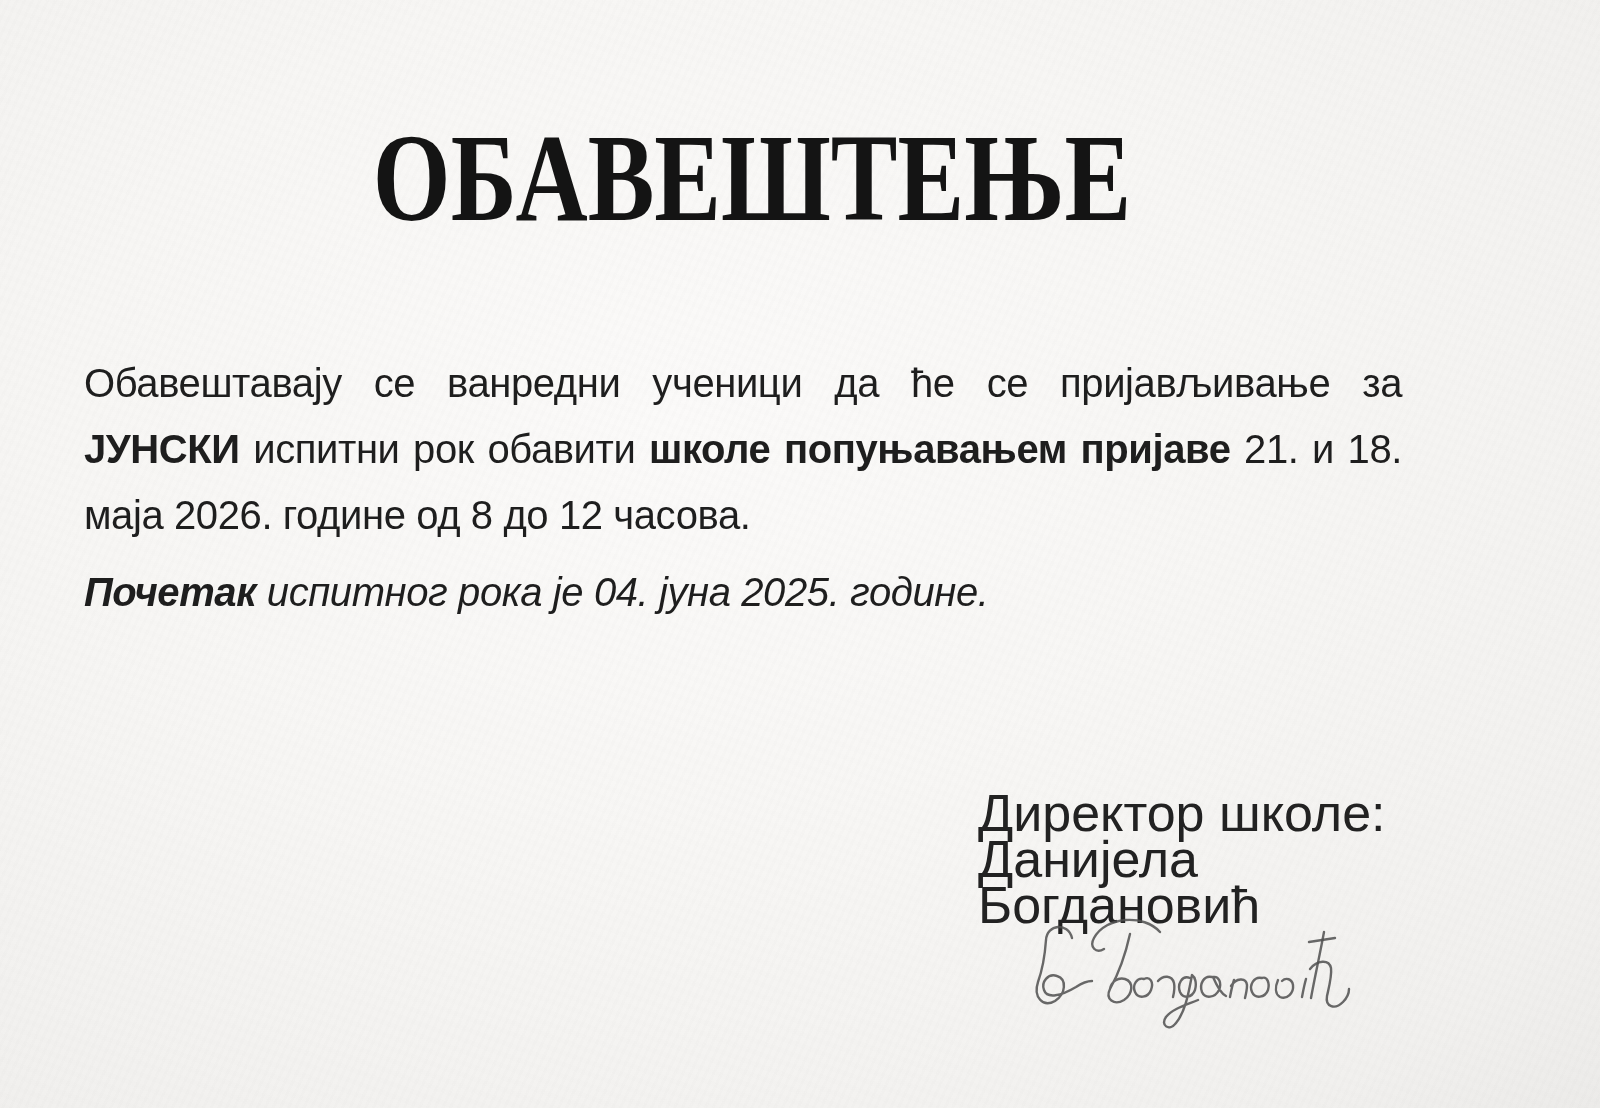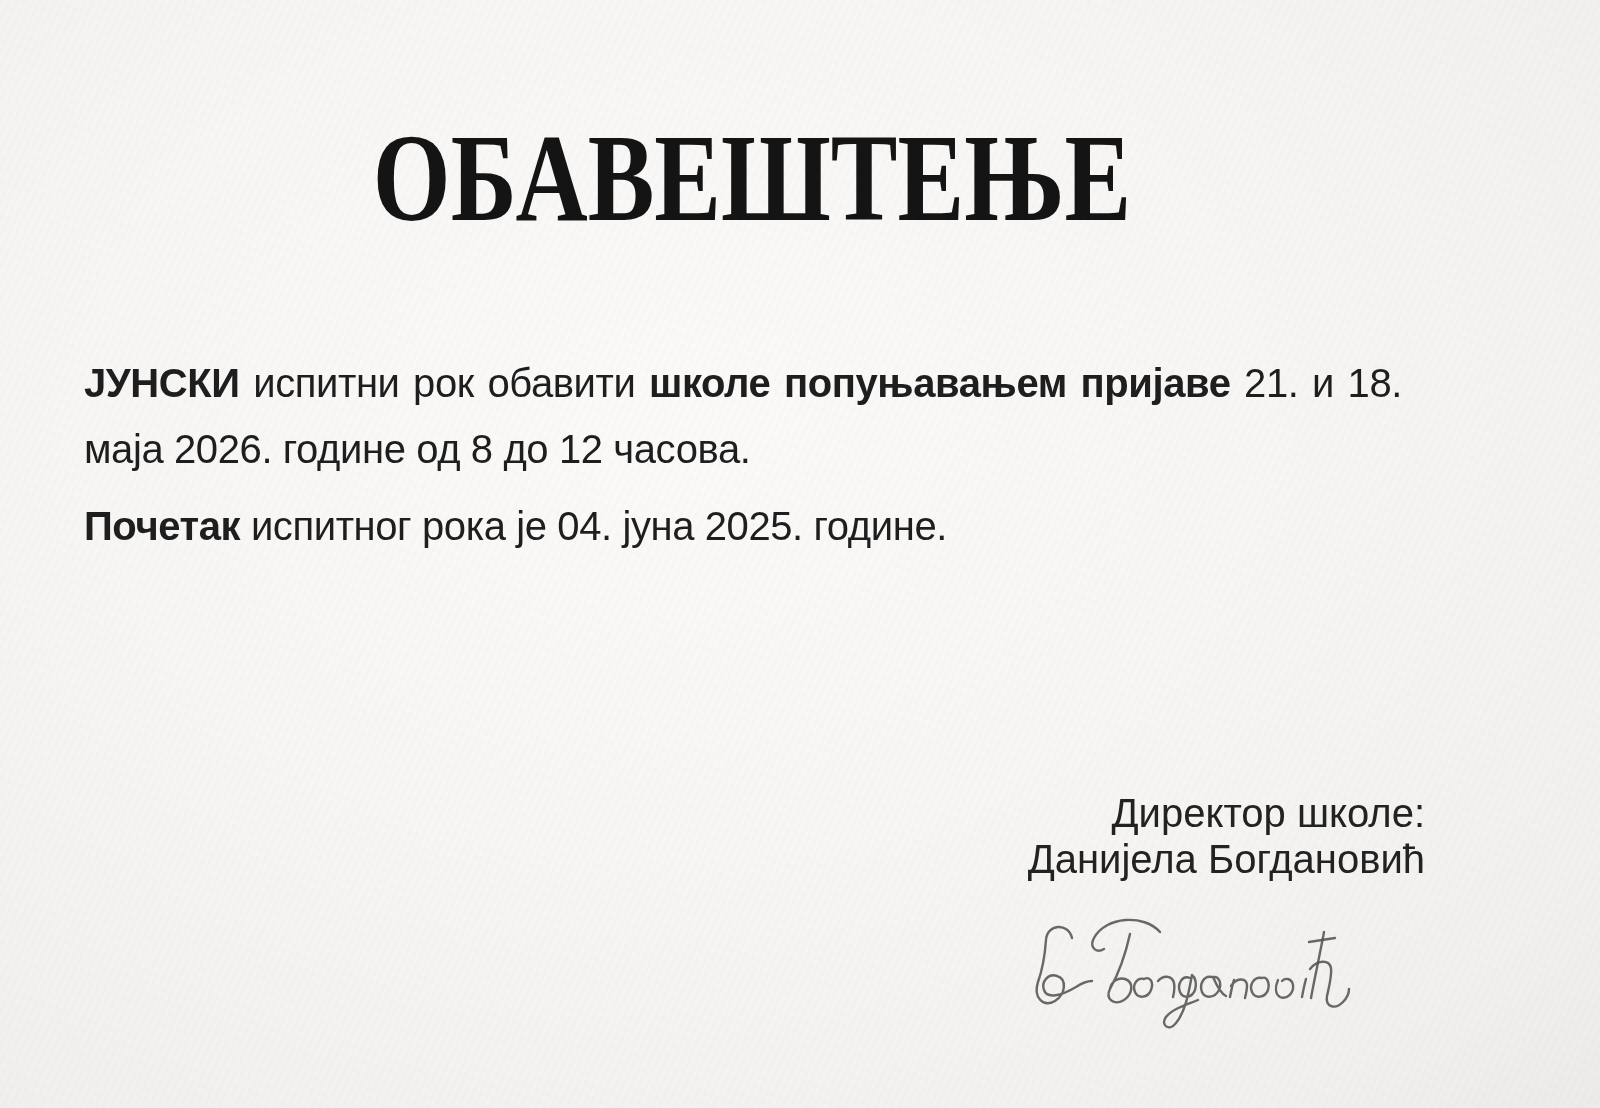--- a/index.html
+++ b/index.html
@@ -44,25 +44,25 @@
     color: #1e1e1e;
   }
   .jline { text-align: justify; text-align-last: justify; }
   .bu {
     font-weight: 700;
     text-decoration-thickness: 4px;
     text-underline-offset: 7px;
   }
   .b { font-weight: 700; }
   .p2 { margin-top: 8px; }
-  .p3 { margin-top: 11px; }
+  .p3 { margin-top: 11px; font-style: italic; }
   .director-block {
-    position: absolute; left: 945px; top: 790px; width: 480px;
-    text-align: right;
-    font-size: 40px;
+    position: absolute; left: 978px; top: 790px; width: 480px;
+    text-align: left;
+    font-size: 52px;
     line-height: 46px;
     color: #222;
   }
   .director-name { }
   .signature-svg {
     position: absolute; left: 1030px; top: 912px;
     width: 370px; height: 132px;
   }
   .signature-svg path {
     fill: none;
@@ -77,20 +77,21 @@
 <body>
 
 <div class="paper-texture"></div>
 
 <div class="title-wrap">
   <span class="title">ОБАВЕШТЕЊЕ</span>
 </div>
 
 <div class="body-block">
 
+  <div class="jline"><span>Обавештавају се ванредни ученици да ће се пријављивање за</span></div>
 
   <div class="jline"><span class="bu">ЈУНСКИ</span><span> испитни рок обавити </span><span class="bu">школе попуњавањем пријаве</span><span> 21. и 18.</span></div>
 
   <div><span>маја 2026. године од 8 до 12 часова.</span></div>
 
 
   <div class="p3"><span class="b">Почетак</span><span> испитног рока је 04. јуна 2025. године.</span></div>
 
 </div>
 

